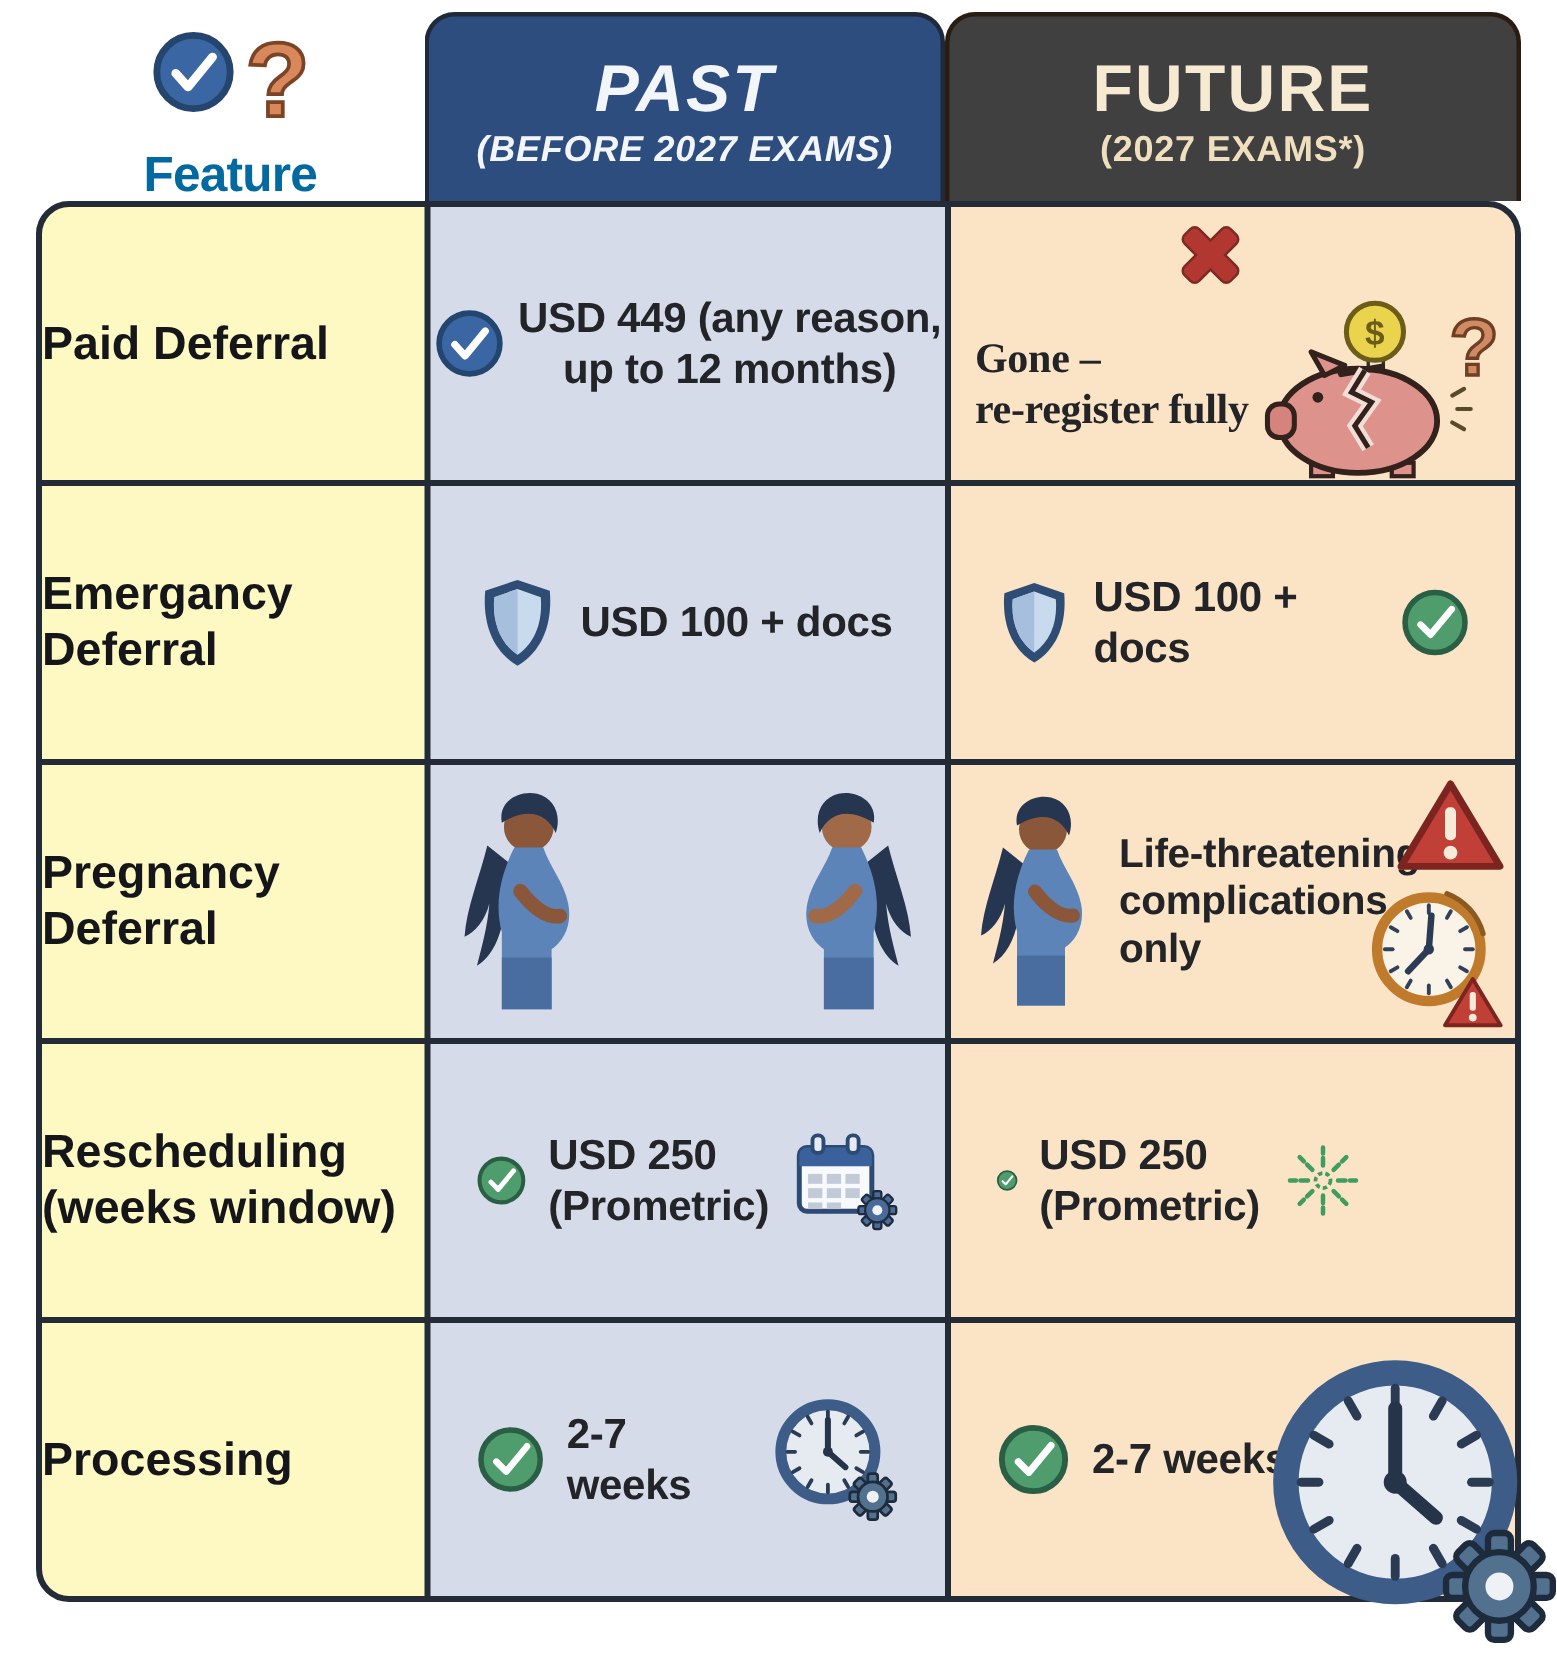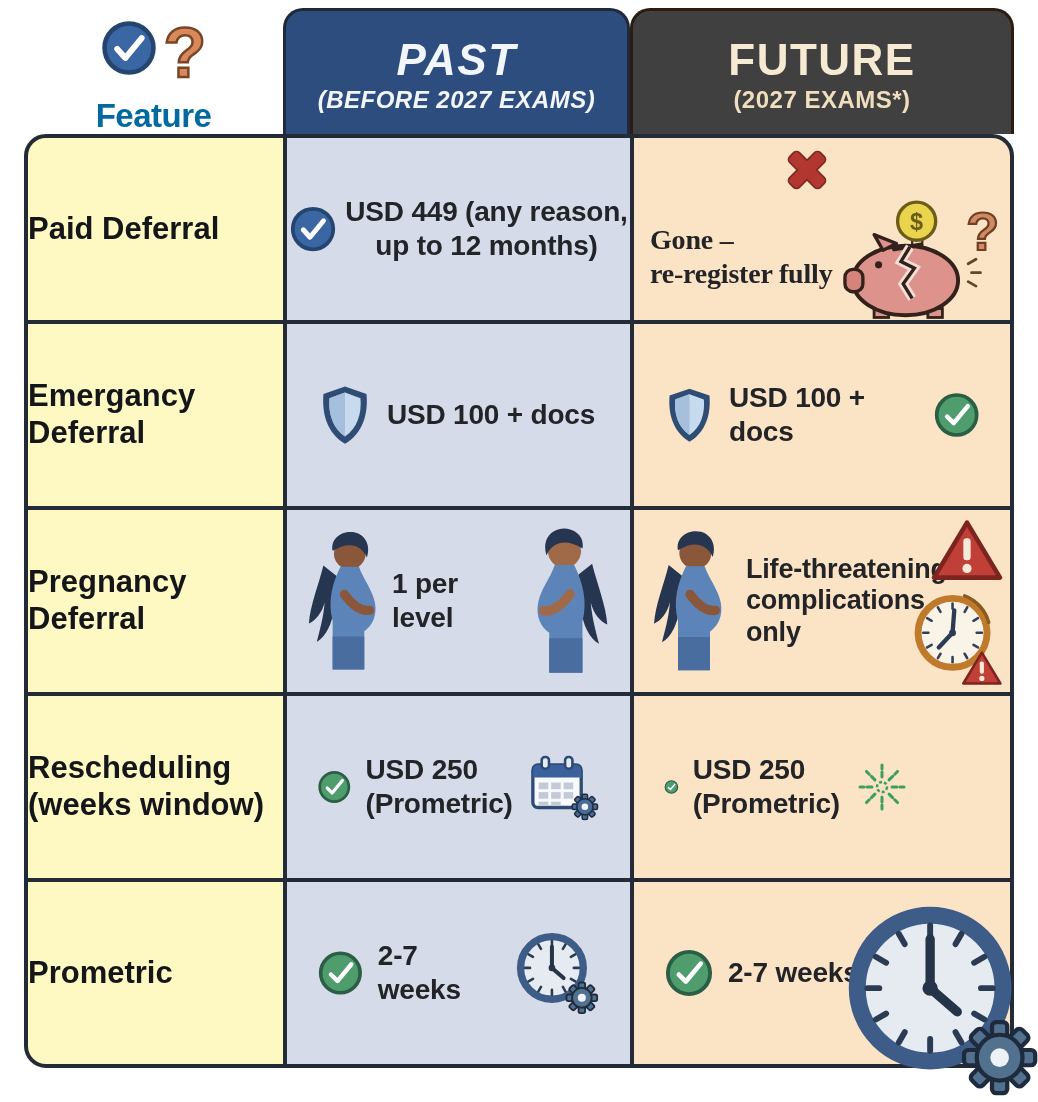--- a/index.html
+++ b/index.html
@@ -277,21 +277,20 @@
           <use href="#sym-check-green"></use>
         </svg>
     </div>
 
     <div class="cell feature multiline">Pregnancy
 Deferral</div>
     <div class="cell past r3p">
       <svg width="100" height="152" viewBox="0 0 72 110" style="color:#8a573a">
           <use href="#sym-woman"></use>
         </svg>
-      <div class="cell-text">1 per level</div>
       <span class="flipx">
           <svg width="100" height="152" viewBox="0 0 72 110" style="color:#a06a49">
             <use href="#sym-woman"></use>
           </svg>
         </span>
     </div>
     <div class="cell future r3f">
       <svg width="96" height="148" viewBox="0 0 72 110" style="color:#8a573a">
           <use href="#sym-woman"></use>
         </svg>
@@ -324,21 +323,21 @@
         </svg>
       <div class="cell-text multiline">USD 250
 (Prometric)</div>
       <span class="sparkle-wrap">
           <svg width="56" height="56" viewBox="0 0 56 56">
             <use href="#sym-sparkle"></use>
           </svg>
         </span>
     </div>
 
-    <div class="cell feature multiline">Prometric</div>
+    <div class="cell feature multiline">Processing</div>
     <div class="cell past rowline">
       <svg width="50" height="50" viewBox="0 0 64 64">
           <use href="#sym-check-green"></use>
         </svg>
       <div class="cell-text">2-7 weeks</div>
       <svg class="push-right" width="92" height="92" viewBox="0 0 118 118">
           <use href="#sym-clockgear"></use>
         </svg>
     </div>
     <div class="cell future rowline">

